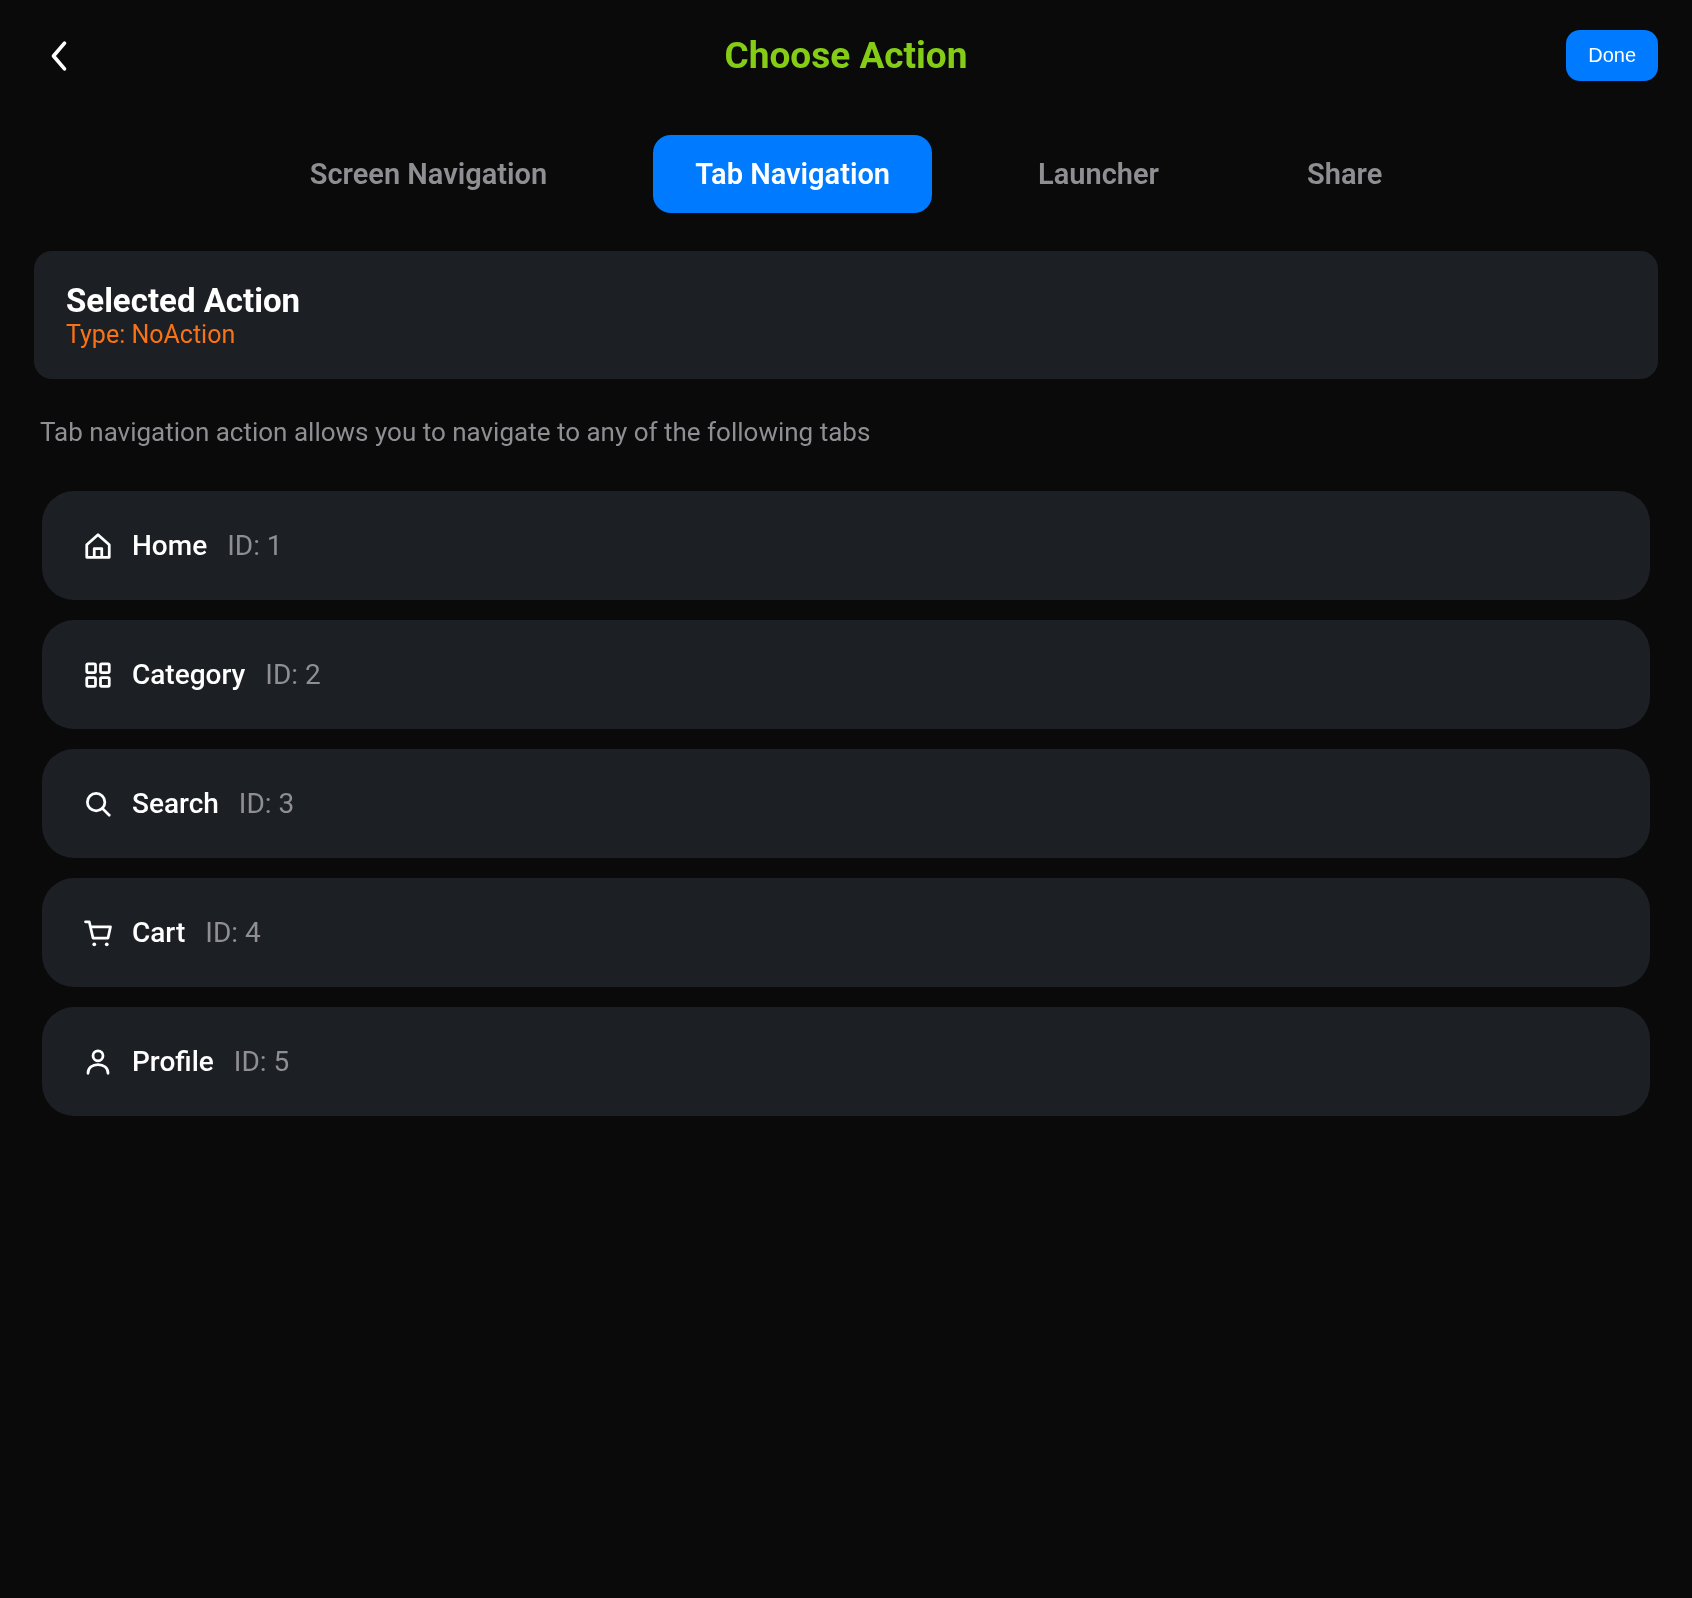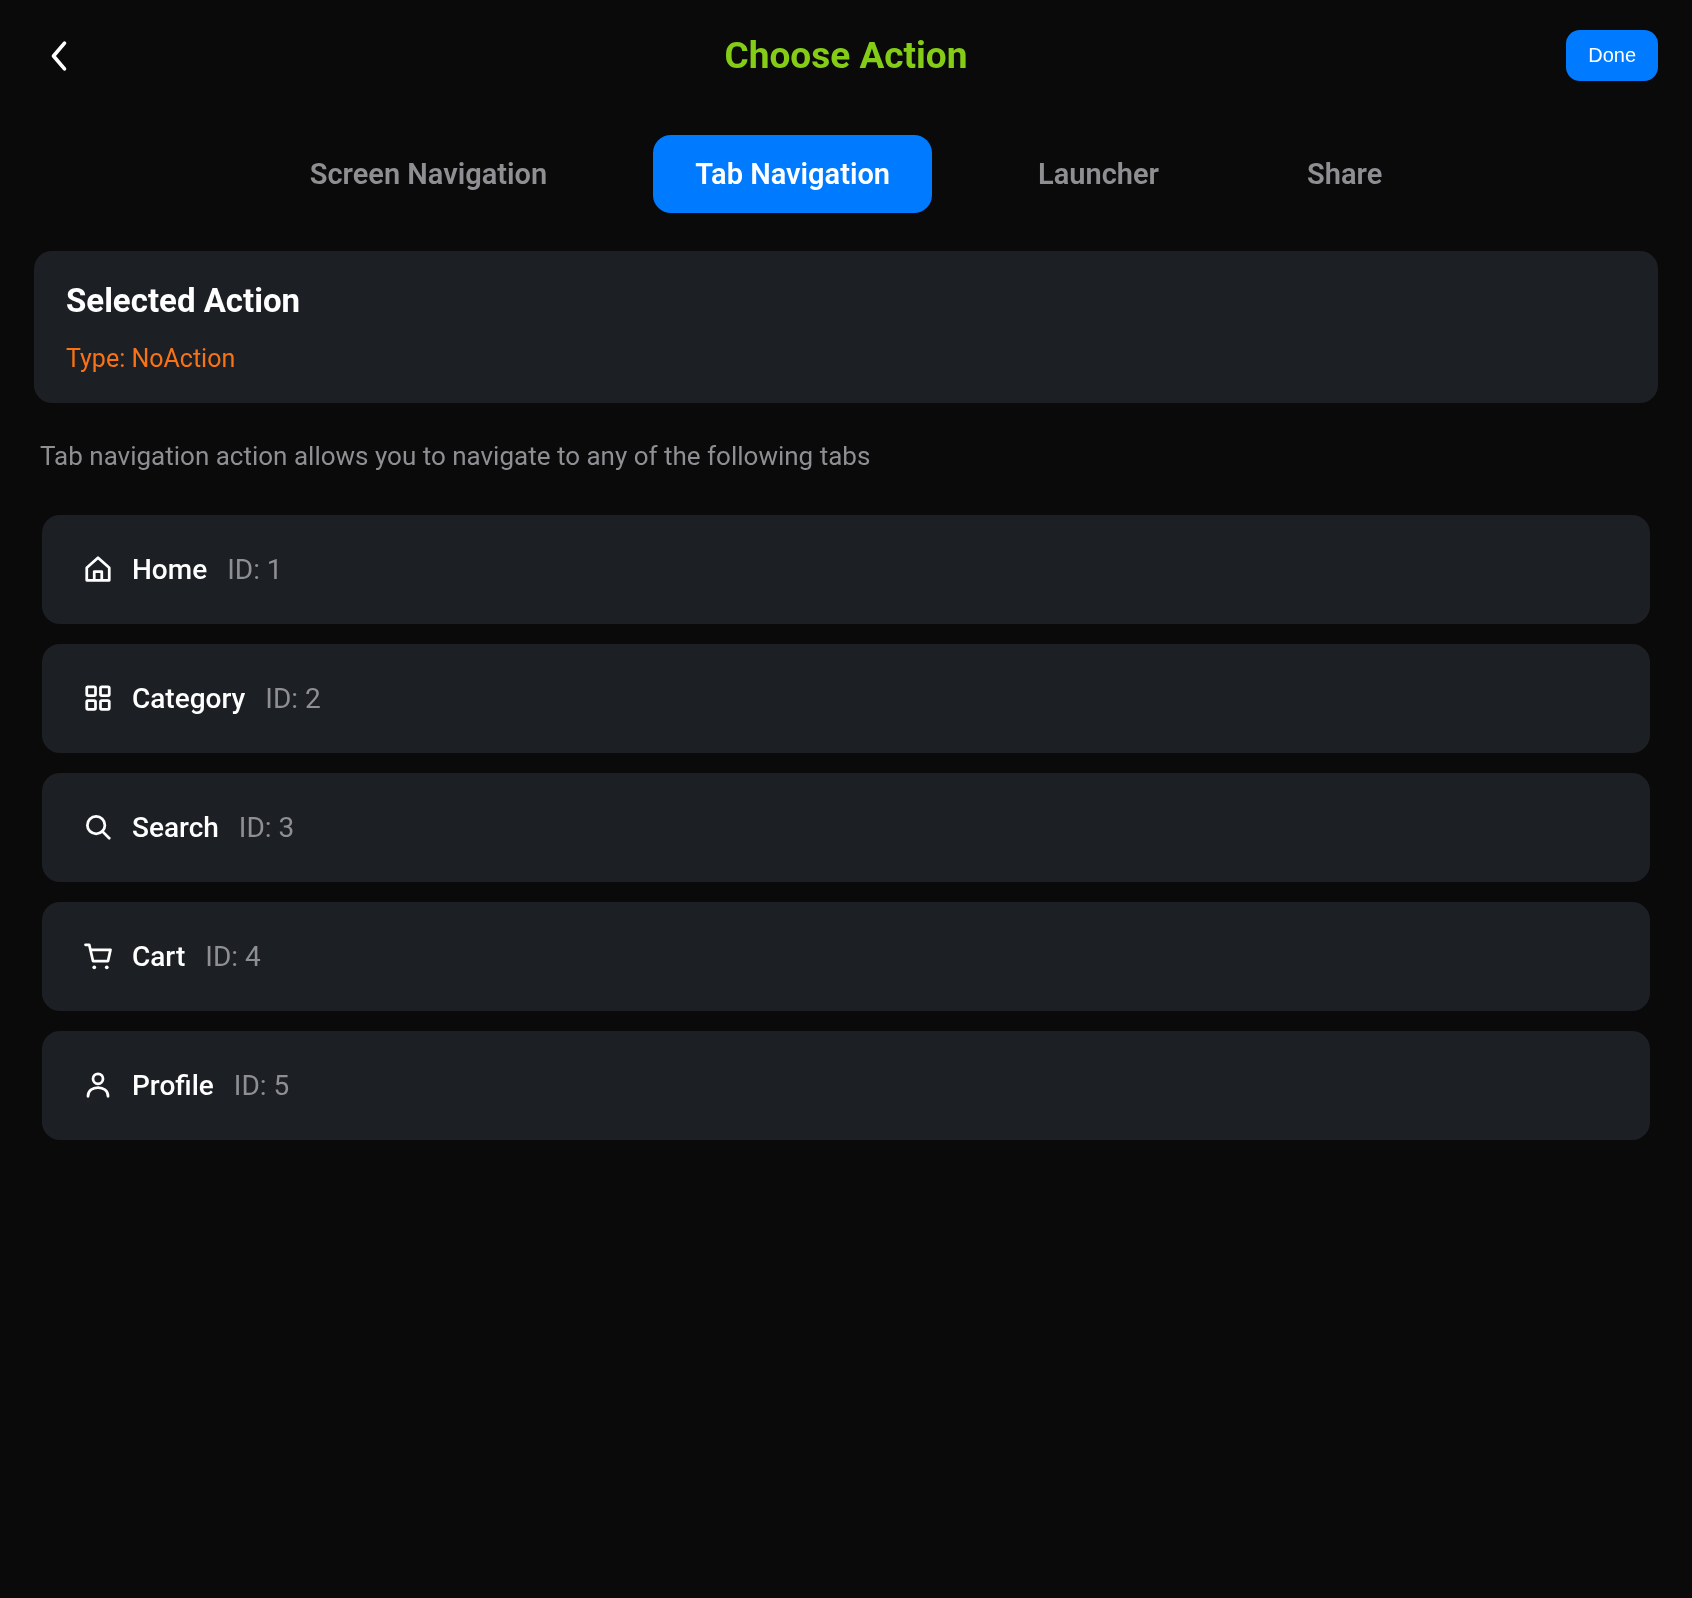--- a/index.html
+++ b/index.html
@@ -86,44 +86,44 @@
     .selected-action-card {
       background: #1c1f24;
       border-radius: 18px;
       padding: 30px 32px;
       margin-bottom: 38px;
     }
     .selected-action-title {
       font-size: 33px;
       font-weight: 700;
       color: #ffffff;
-      margin-bottom: 24px;
+      margin-bottom: 0;
     }
     .selected-action-type {
       font-size: 25px;
       color: #f97316;
     }
     .description-text {
       font-size: 26px;
       color: #8e8e93;
       margin-bottom: 44px;
       padding: 0 6px;
     }
     .list {
       display: flex;
       flex-direction: column;
       gap: 20px;
       padding: 0 8px;
     }
     .list-item {
       background: #1c1f24;
-      border-radius: 18px;
+      border-radius: 32px;
       padding: 38px 40px;
       display: flex;
-      align-items: flex-start;
+      align-items: flex-end;
       gap: 18px;
       cursor: pointer;
     }
     .list-item-icon {
       width: 32px;
       height: 32px;
       display: flex;
       align-items: center;
       justify-content: center;
       flex-shrink: 0;

